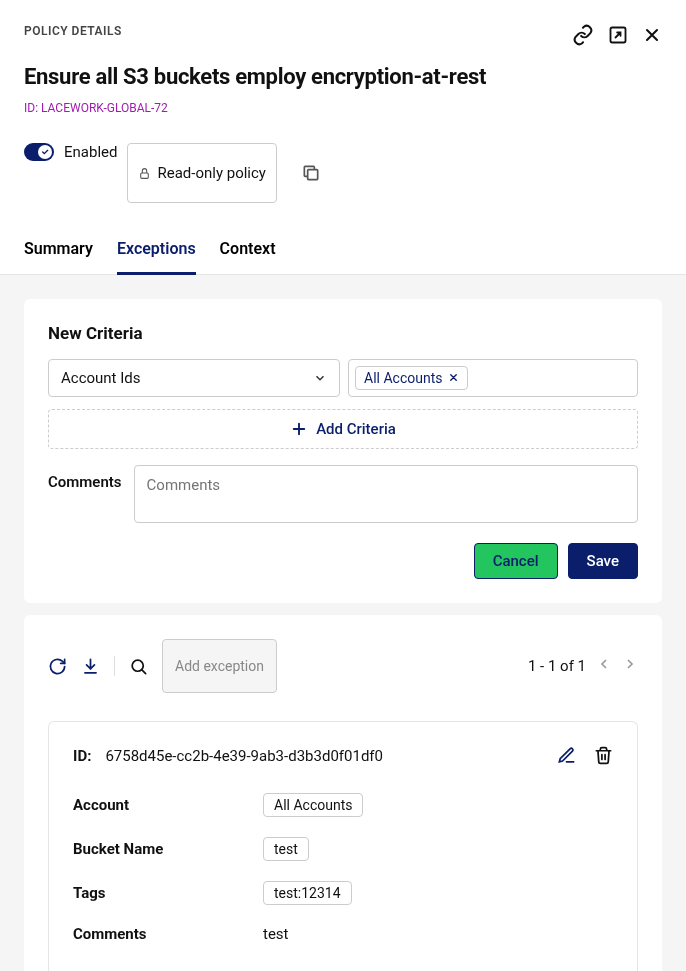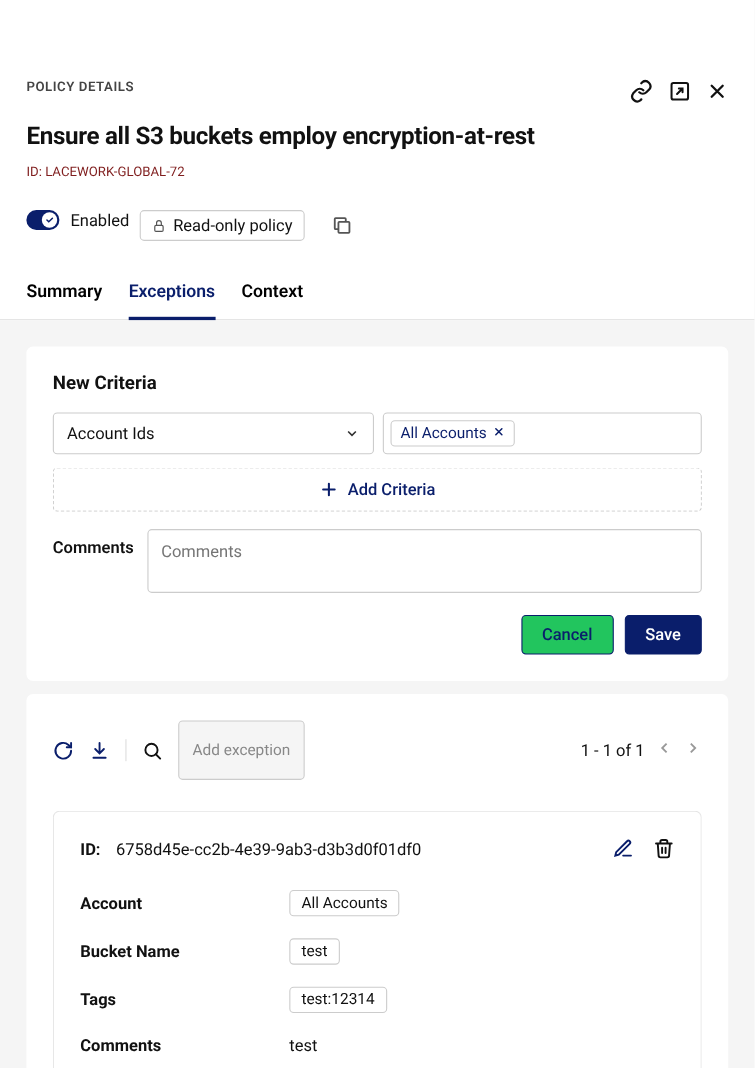--- a/index.html
+++ b/index.html
@@ -8,21 +8,20 @@
       padding: 0;
     }
     body {
       font-family: -apple-system, BlinkMacSystemFont, "Segoe UI", Roboto, Helvetica, Arial, sans-serif;
       background: #fff;
       color: #111;
       width: 686px;
     }
     .header {
       padding: 24px 24px 0 24px;
-      margin-top: 48px;
     }
     .header-top {
       display: flex;
       justify-content: space-between;
       align-items: flex-start;
     }
     .breadcrumb-label {
       font-size: 12px;
       font-weight: 600;
       letter-spacing: 0.5px;
@@ -42,21 +41,21 @@
     }
     .page-title {
       font-size: 22px;
       font-weight: 700;
       margin-top: 18px;
       letter-spacing: -0.3px;
     }
     .id-line {
       font-size: 12px;
       margin-top: 12px;
-      color: #7f1d1d;
+      color: #a21caf;
     }
     .status-row {
       display: flex;
       gap: 10px;
       margin-top: 28px;
     }
     .toggle {
       width: 30px;
       height: 18px;
       background: #0a1e6b;
@@ -81,21 +80,21 @@
       width: 8px;
       height: 8px;
     }
     .enabled-text {
       font-size: 15px;
       color: #111;
     }
     .readonly-badge {
       border: 1px solid #ccc;
       border-radius: 4px;
-      padding: 4px 10px;
+      padding: 20px 10px;
       font-size: 15px;
       display: flex;
       align-items: center;
       gap: 6px;
     }
     .copy-icon {
       margin-left: 14px;
       color: #555;
       cursor: pointer;
     }

